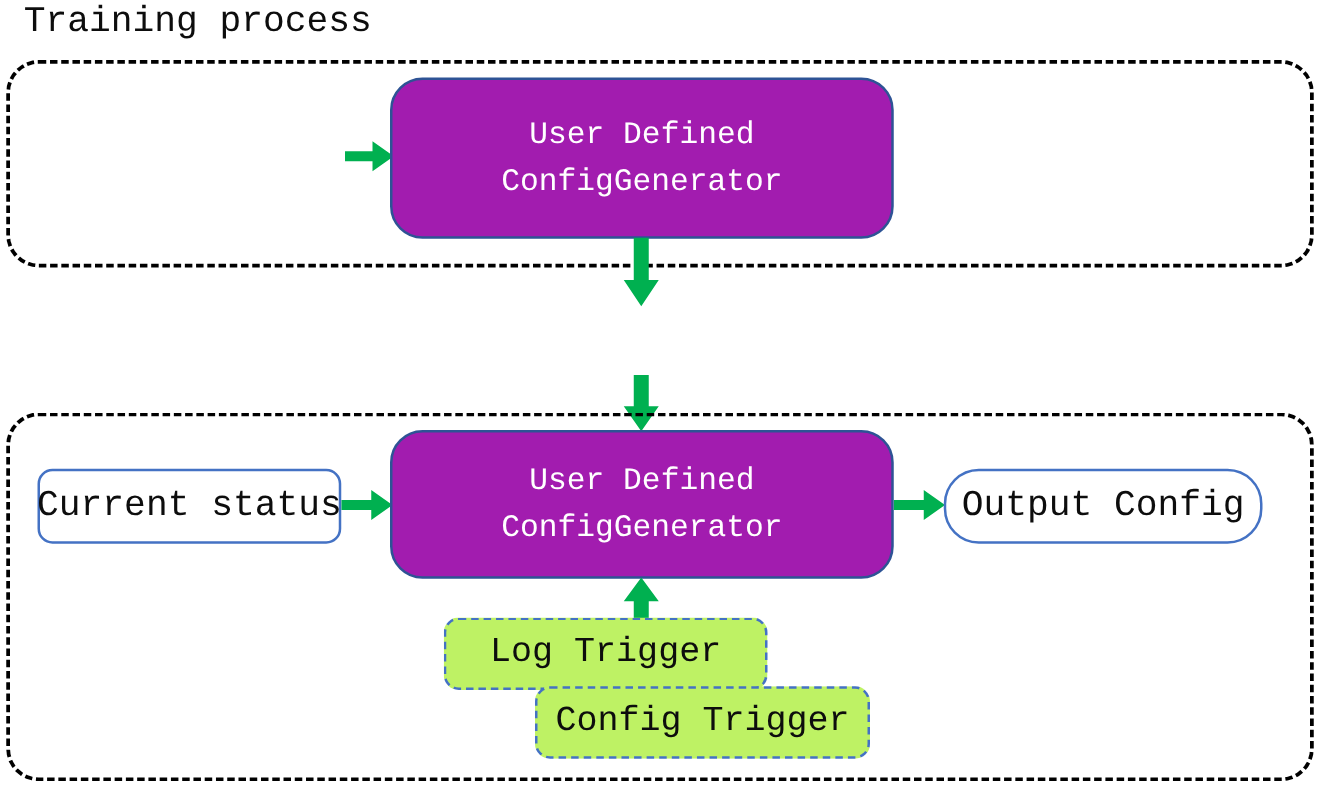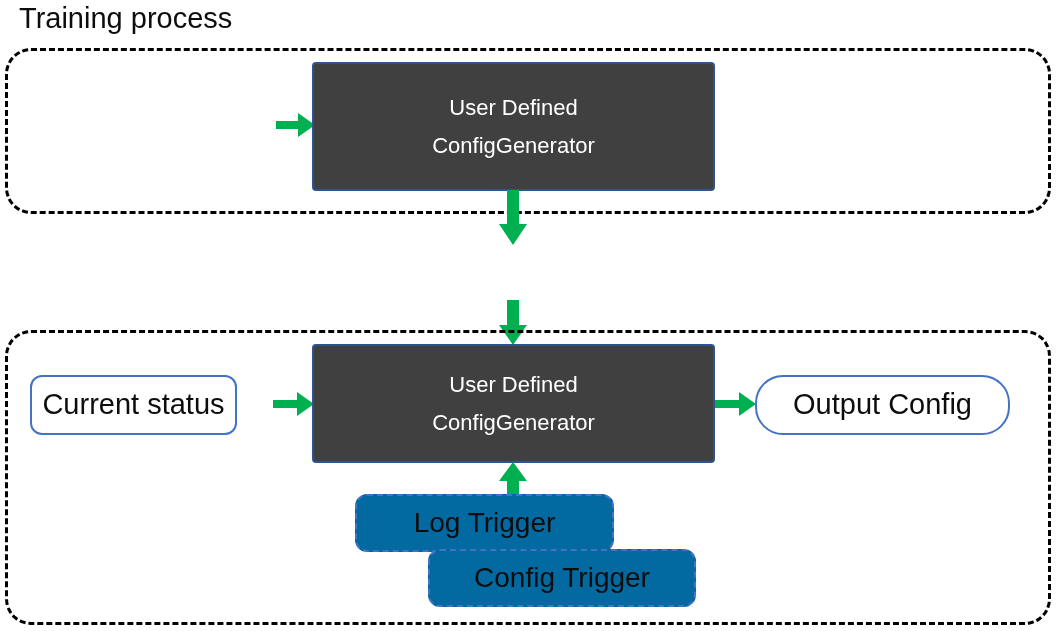--- a/index.html
+++ b/index.html
@@ -9,20 +9,21 @@
   }
   body {
     font-family: "Liberation Sans", sans-serif;
   }
   #canvas {
     position: relative;
     width: 1057px;
     height: 631px;
     background: #ffffff;
     overflow: hidden;
+    font-family: Liberation Mono, monospace;
   }
 
   
   .section-title {
     position: absolute;
     font-size: 29px;
     line-height: 32px;
     color: #0d0d0d;
     white-space: nowrap;
     letter-spacing: 0px;
@@ -51,47 +52,47 @@
     display: flex;
     align-items: center;
     justify-content: center;
     color: #0d0d0d;
     font-size: 29px;
     line-height: 1.1;
     white-space: nowrap;
   }
   #box-training-data  { left: 42px;  top: 96px;  width: 234px; height: 59px; }
   #box-checkpoint     { left: 395px; top: 243px; width: 238px; height: 58px; }
-  #box-current-status { left: 30px;  top: 375px; width: 207px; height: 60px; }
+  #box-current-status { left: 30px;  top: 375px; width: 243px; height: 60px; }
   #box-output-config  { left: 755px; top: 375px; width: 255px; height: 60px; border-radius: 28px; }
 
   
   .box-filled {
     position: absolute;
     box-sizing: border-box;
-    background: #404040;
+    background: #a21caf;
     border: 2px solid #2e5395;
-    border-radius: 4px;
+    border-radius: 26px;
     display: flex;
     flex-direction: column;
     align-items: center;
     justify-content: center;
     color: #ffffff;
-    font-size: 22px;
+    font-size: 25px;
     line-height: 38px;
     white-space: nowrap;
   }
   #box-generator-training  { left: 312px; top: 62px;  width: 403px; height: 129px; }
   #box-generator-inference { left: 312px; top: 344px; width: 403px; height: 119px; }
 
   
   .box-dashed {
     position: absolute;
     box-sizing: border-box;
-    background: #0369a1;
+    background: #bef264;
     border: 2px dashed #4472c4;
     border-radius: 12px;
     display: flex;
     align-items: center;
     justify-content: center;
     color: #0d0d0d;
     font-size: 28px;
     line-height: 1.1;
     white-space: nowrap;
   }

